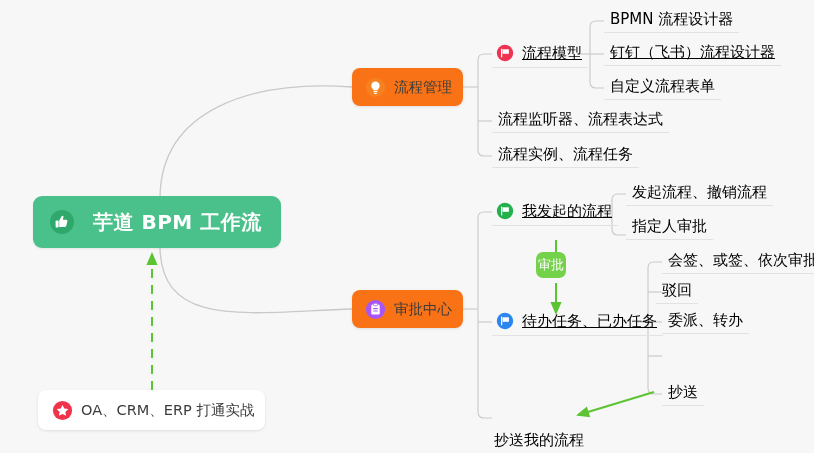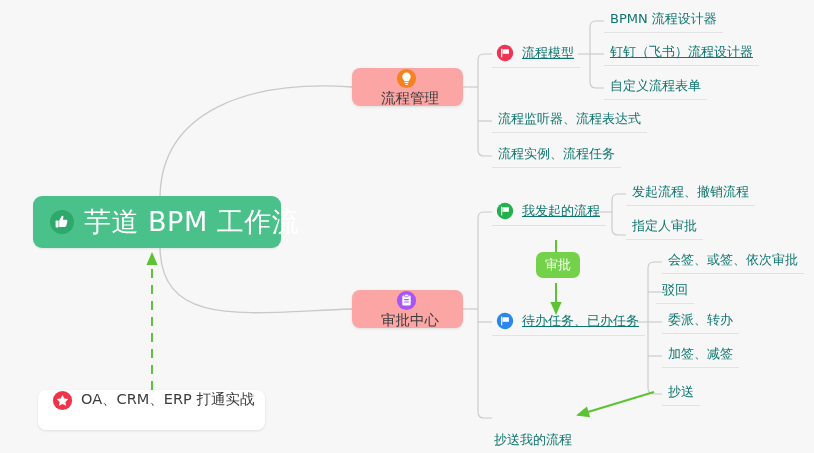--- a/index.html
+++ b/index.html
@@ -33,71 +33,71 @@
     width: 248px; height: 52px;
     background: #4ac08a;
     border-radius: 9px;
     display: flex;
     align-items: center;
     padding-left: 16px;
     box-shadow: 0 1px 2px rgba(0,0,0,0.08);
   }
   .root-label {
     color: #ffffff;
-    font-size: 27px;
+    font-size: 20px;
     letter-spacing: 0.5px;
-    margin-left: 9px;
-    white-space: nowrap;
+    margin-left: 18px;
+    white-space: nowrap;
+    font-weight: bold;
   }
 
   
   .pill {
     position: absolute;
-    background: #fca5a5;
+    background: #f97316;
     border-radius: 8px;
     height: 38px;
     display: flex;
     align-items: center;
     padding: 0 16px 0 13px;
     box-shadow: 0 1px 3px rgba(0,0,0,0.10);
     white-space: nowrap;
-    flex-direction: column;
   }
   .pill .pill-label {
     font-size: 14.5px;
     color: #3c3c3c;
     margin-left: 8px;
   }
   #pill-process { left: 352px; top: 68px; width: 111px; }
   #pill-approve { left: 352px; top: 290px; width: 111px; }
 
   
   #note-node {
     position: absolute;
     left: 38px; top: 390px;
     width: 227px; height: 40px;
     background: #ffffff;
     border-radius: 8px;
     display: flex;
-    align-items: flex-start;
+    align-items: center;
     padding-left: 14px;
     box-shadow: 0 1px 3px rgba(0,0,0,0.10);
     white-space: nowrap;
   }
   #note-node .pill-label {
     font-size: 14.5px;
     color: #3c3c3c;
     margin-left: 8px;
   }
 
   
   .leaf {
     position: absolute;
-    font-size: 13px;
-    color: #0f766e;
+    font-size: 15px;
+    color: #000000;
     white-space: nowrap;
     padding: 0 6px 5px 6px;
     border-bottom: 1px solid #e2e2e2;
     line-height: 16px;
     display: flex;
     align-items: center;
   }
   .leaf.with-icon { padding-left: 4px; text-decoration: underline; }
   .leaf .leaf-label { margin-left: 8px; }
   .leaf.plain .leaf-label { margin-left: 0; }
@@ -115,21 +115,21 @@
   .ic-lg svg { width: 26px; height: 26px; }
   .ic-md { width: 21px; height: 21px; flex: 0 0 21px; }
   .ic-md svg { width: 21px; height: 21px; }
 
   
   #badge-approval {
     position: absolute;
     left: 536px; top: 252px;
     background: #74d14a;
     border-radius: 7px;
-    padding: 5px 9px;
+    padding: 5px 2px;
     color: #ffffff;
     font-size: 13px;
     line-height: 16px;
     white-space: nowrap;
   }
 </style>
 </head>
 <body>
 
 <div id="canvas">
@@ -305,23 +305,20 @@
   </div>
 
   <div class="leaf plain" style="left:656px; top:282px;text-align:right;">
     <span class="leaf-label">驳回</span>
   </div>
 
   <div class="leaf plain" style="left:662px; top:312px;">
     <span class="leaf-label">委派、转办</span>
   </div>
 
-  <div class="leaf plain" style="left:662px; top:346px;">
-    <span class="leaf-label">加签、减签</span>
-  </div>
 
   <div class="leaf plain" style="left:662px; top:384px;">
     <span class="leaf-label">抄送</span>
   </div>
 
   <div id="badge-approval">
     <span>审批</span>
   </div>
 
 </div>

